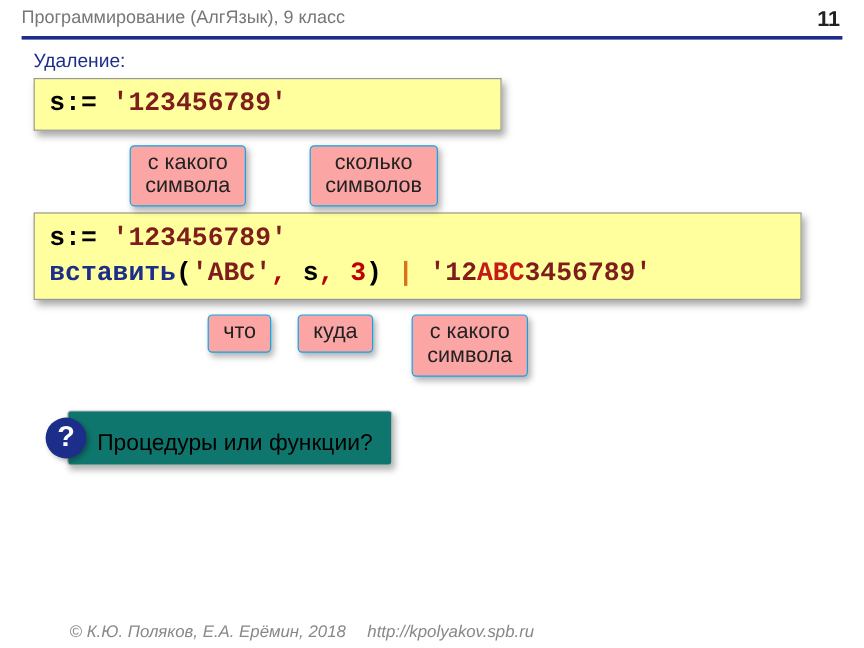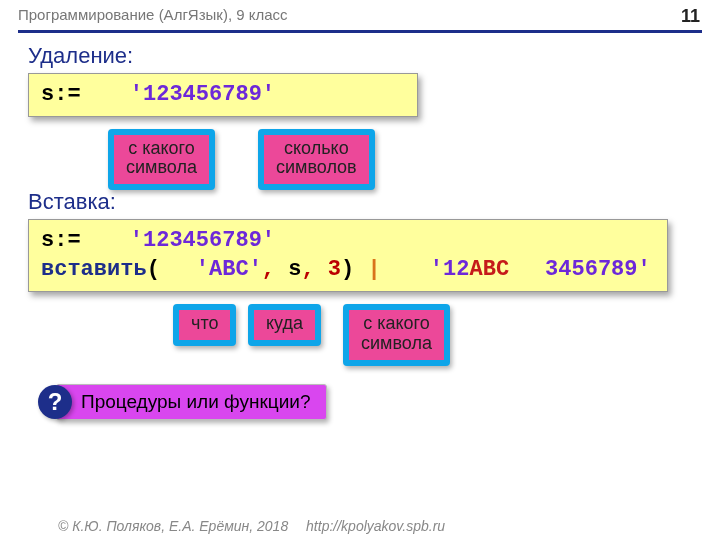--- a/index.html
+++ b/index.html
@@ -20,71 +20,71 @@
   .title {
     font-size: 26px; font-weight: bold; color: #000;
     padding: 2px 6px 4px 6px;
   }
   .title-rule {
     border: none; border-top: 3px solid #1d2e8a;
     margin-top: 1px;
   }
   .content { padding: 6px 22px 0 28px; }
   .subhead {
-    color: #1d2e8a; font-size: 22px; margin: 4px 0 4px 0;
+    color: #1d2e8a; font-size: 16px; margin: 4px 0 4px 0;
   }
   .codebox {
     background: #ffff9d;
     border: 1px solid #999;
     box-shadow: 3px 4px 6px rgba(0,0,0,0.35);
     padding: 6px 12px 6px 12px;
     font-family: "Courier New", monospace;
     font-size: 22px; font-weight: bold;
     line-height: 1.35;
     margin-bottom: 8px;
     display: inline-block;
   }
   .codebox.wide { display:block; width: 640px; }
   .codebox.narrow { width: 390px; }
-  .c-str { color: #6d28d9; margin-left: 36px; }
+  .c-str { color: #7f1d1d; }
   .c-kw  { color: #1d2e8a; }
   .c-num { color: #b00; }
   .c-br  { color: #000; }
   .c-sep { color: #d9731a; }
   .c-res-abc { color: #c51a1a; }
   .callouts { position: relative; height: 60px; margin-left: 40px; }
   .callouts2 { position: relative; height: 60px; margin-left: 115px; }
   .callout {
     position: absolute;
-    background: #ec4899;
-    border: 6px solid #0ea5e9;
+    background: #fca5a5;
+    border: 1px solid #0ea5e9;
     box-shadow: 2px 3px 5px rgba(0,0,0,0.3);
     border-radius: 4px;
     padding: 4px 12px 6px 12px;
     font-size: 18px; color: #222;
     line-height: 1.1;
     text-align: center;
   }
   .qrow {
     display: flex; align-items: center;
     margin-top: 24px; margin-left: 10px;
   }
   .qmark {
     width: 34px; height: 34px; border-radius: 50%;
     background: #1d2e8a; color: #fff;
     font-weight: bold; font-size: 24px;
     display: flex; align-items: center; justify-content: center;
     margin-right: -16px; z-index: 2;
     box-shadow: 2px 2px 4px rgba(0,0,0,0.3);
   }
   .qbox {
-    background: #d946ef; border: 1px solid #bbb;
+    background: #0f766e; border: 1px solid #bbb;
     box-shadow: 2px 3px 5px rgba(0,0,0,0.3);
     border-radius: 3px;
-    padding: 6px 16px 6px 24px;
+    padding: 16px 16px 6px 24px;
     font-size: 19px;
   }
   .footer {
     position: absolute; left: 0; bottom: 6px;
     padding: 0 18px; color: #888; font-size: 14px; font-style: italic; margin-left: 40px;
   }
   .footer .url { margin-left: 14px; font-style: italic; }
 </style>
 </head>
 <body>
@@ -107,21 +107,20 @@
     </div>
   </div>
 
   <div class="callouts">
     <div class="callout" style="left:40px; top:4px; white-space:pre;">с какого
 символа</div>
     <div class="callout" style="left:190px; top:4px; white-space:pre;">сколько
 символов</div>
   </div>
 
-  <div class="subhead">Вставка:</div>
   <div class="codebox wide">
     <div>
       <span class="c-br">s:= </span><span class="c-str">'123456789'</span>
     </div>
     <div>
       <span class="c-kw">вставить</span><span class="c-br">(</span><span class="c-str">'ABC'</span><span class="c-num">, </span><span class="c-br">s</span><span class="c-num">, </span><span class="c-num">3</span><span class="c-br">) </span><span class="c-sep">|</span><span class="c-str"> '12</span><span class="c-res-abc">ABC</span><span class="c-str">3456789'</span>
     </div>
   </div>
 
   <div class="callouts2">

